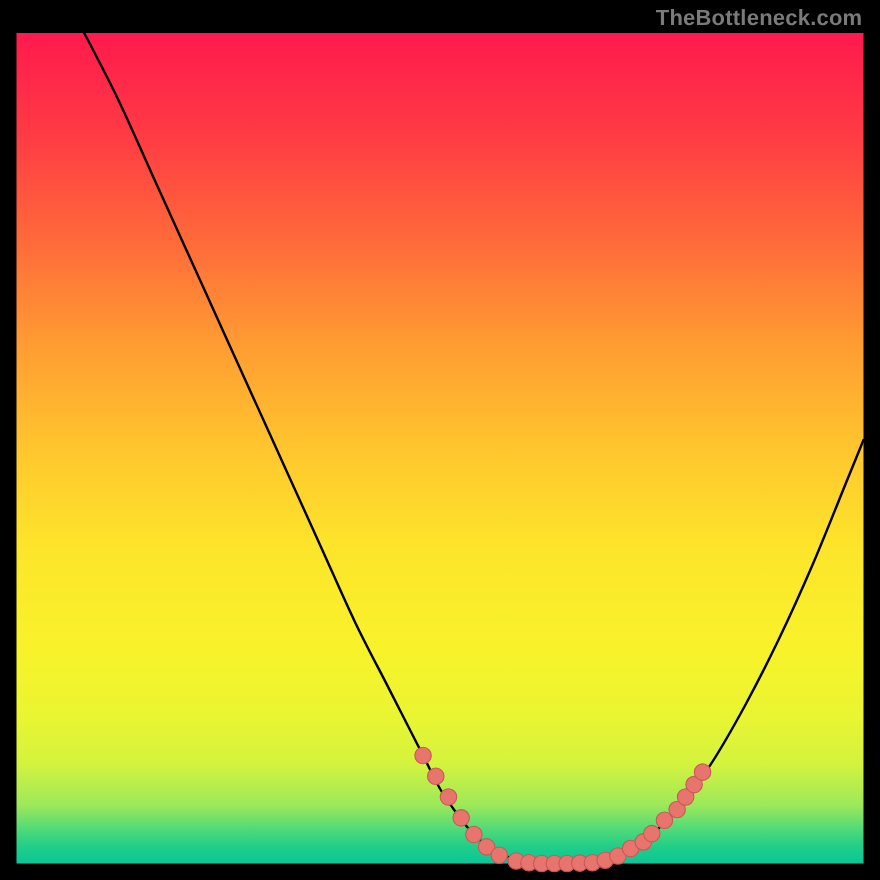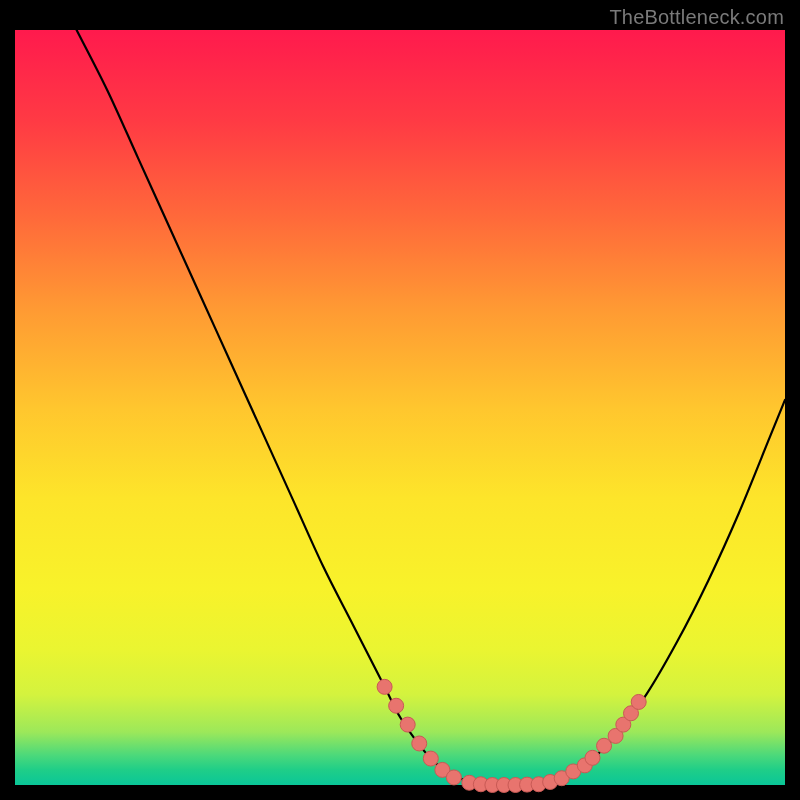--- a/index.html
+++ b/index.html
@@ -25,21 +25,21 @@
       #4dd97a 96%,
       #1fce88 98%,
       #0ac698 100%);
   }
   .watermark {
     position: absolute;
     top: 6px;
     right: 16px;
     color: #7a7a7a;
     font-size: 20px;
-    font-weight: 400;
+    font-weight: 700;
     letter-spacing: 0.2px;
   }
   svg.curve {
     position: absolute;
     left: 0;
     top: 0;
     width: 770px;
     height: 755px;
     overflow: visible;
   }

